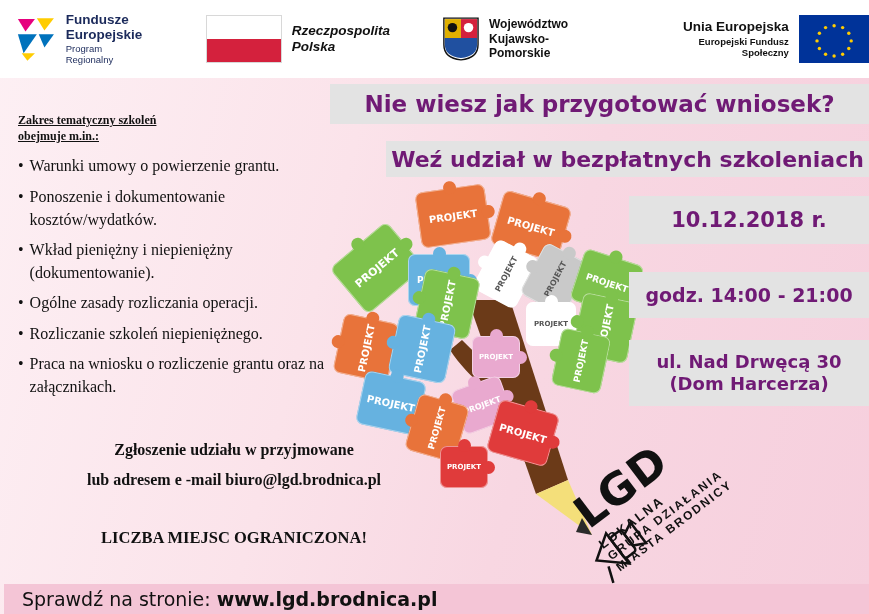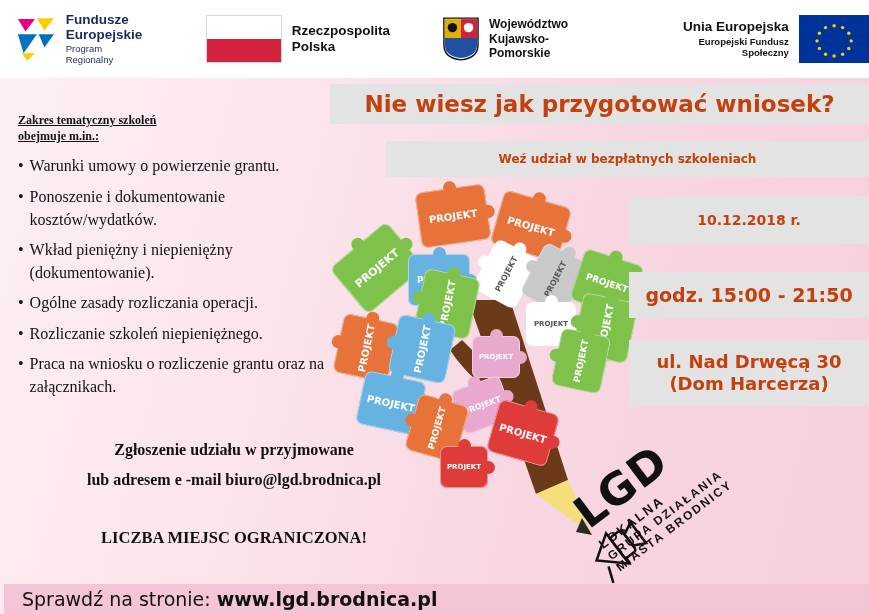--- a/index.html
+++ b/index.html
@@ -27,21 +27,21 @@
   }
   .logo-block { display: flex; align-items: center; height: 62px; }
 
   
   .fe-logo { margin-left: 16px; }
   .fe-mark { width: 44px; height: 50px; position: relative; margin-right: 8px; }
   .fe-txt { font-size: 13.5px; font-weight: bold; color: #1b2a5b; line-height: 1.12; }
   .fe-sub { font-size: 9.5px; font-weight: normal; color: #1b2a5b; margin-top: 2px; }
 
   
-  .pl-logo { margin-left: 58px; }
+  .pl-logo { margin-left: 58px; font-style: italic; }
   .flag { width: 76px; height: 48px; border: 1px solid #d8d8d8; margin-right: 10px; }
   .flag-top { height: 50%; background: #ffffff; }
   .flag-bot { height: 50%; background: #d4213d; }
   .pl-txt { font-size: 13.5px; font-weight: bold; color: #111111; line-height: 1.15; }
 
   
   .woj-logo { margin-left: 52px; }
   .woj-crest { width: 40px; height: 48px; margin-right: 9px; }
   .woj-txt { font-size: 12px; font-weight: bold; color: #111111; line-height: 1.2; }
 
@@ -51,37 +51,37 @@
   .ue-sub { font-size: 9.5px; font-weight: bold; color: #111111; margin-top: 2px; }
   .eu-flag {
     width: 74px; height: 48px; background: #003399; margin-left: 10px;
     position: relative;
   }
 
   
   .grey {
     position: absolute;
     background: #e3e3e3;
-    color: #c2410c;
+    color: #701a75;
     text-align: center;
     font-family: "DejaVu Sans", sans-serif;
     display: flex; align-items: center; justify-content: center;
     flex-direction: column;
   }
   .headline {
     left: 330px; top: 84px; width: 539px; height: 40px;
     font-size: 23px; font-weight: bold;
   }
   .subline {
     left: 386px; top: 141px; width: 483px; height: 36px;
-    font-size: 12px; font-weight: bold;
+    font-size: 22px; font-weight: bold;
   }
   .date-box {
     left: 629px; top: 196px; width: 240px; height: 48px;
-    font-size: 14px; font-weight: bold;
+    font-size: 21px; font-weight: bold;
   }
   .time-box {
     left: 629px; top: 272px; width: 240px; height: 46px;
     font-size: 19px; font-weight: bold;
   }
   .addr-box {
     left: 629px; top: 340px; width: 240px; height: 66px;
     font-size: 18px; font-weight: bold; line-height: 1.25;
   }
   .addr-box span { display: block; }
@@ -342,21 +342,21 @@
           <span style="font-size: 7px;">PROJEKT</span>
           <i class="knob" style="background: rgb(224, 59, 59); left: 18px; top: -7px;"></i>
           <i class="knob" style="background: rgb(224, 59, 59); top: 15px; right: -7px;"></i>
         </div>
       </div>
   </div>
 
   <div class="grey headline">Nie wiesz jak przygotować wniosek?</div>
   <div class="grey subline">Weź udział w bezpłatnych szkoleniach</div>
   <div class="grey date-box">10.12.2018 r.</div>
-  <div class="grey time-box">godz. 15:00 - 21:50</div>
+  <div class="grey time-box">godz. 14:00 - 21:00</div>
   <div class="grey addr-box">
     <span>ul. Nad Drwęcą 30</span>
     <span>(Dom Harcerza)</span>
   </div>
 
   <div class="left-col">
     <div class="left-title">
       <u>Zakres tematyczny szkoleń</u><br>
       <u>obejmuje m.in.:</u>
     </div>

